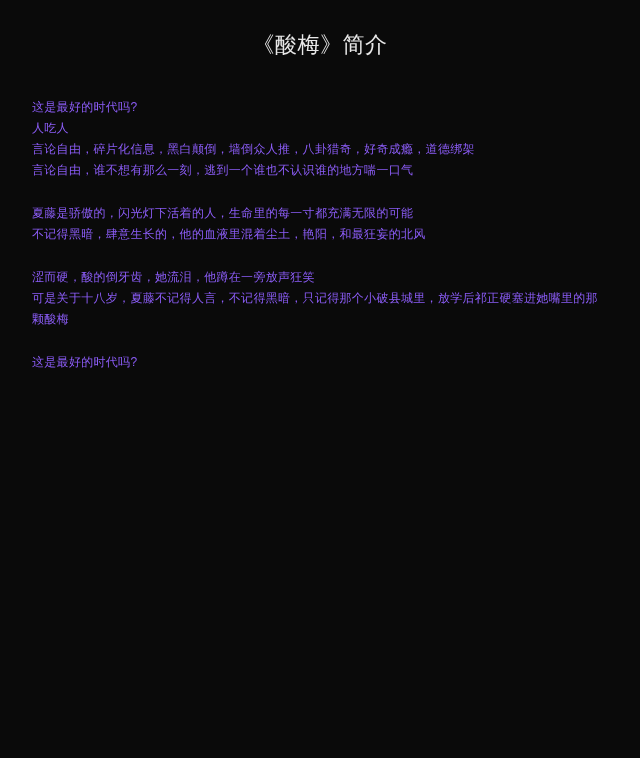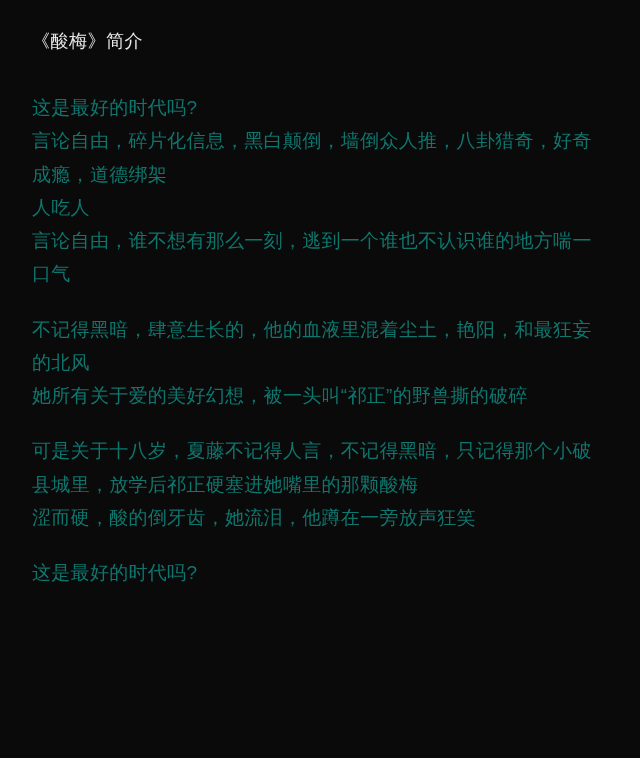--- a/index.html
+++ b/index.html
@@ -16,29 +16,30 @@
   .page {
     position: relative;
     width: 640px;
     height: 758px;
     background: #0a0a0a;
     box-sizing: border-box;
     padding: 28px 32px 0 32px;
   }
   .title {
     color: #e8e8e8;
-    font-size: 18px;
+    font-size: 22px;
     line-height: 1.5;
     letter-spacing: 0.5px;
     margin: 0 0 36px 0;
     font-weight: normal;
+    text-align: center;
   }
   .body-text {
-    color: #0f766e;
-    font-size: 19px;
+    color: #8b5cf6;
+    font-size: 12px;
     line-height: 1.75;
     letter-spacing: 0.3px;
   }
   .para {
     margin: 0 0 22px 0;
   }
   .para:last-child {
     margin-bottom: 0;
   }
   .line {
@@ -50,33 +51,33 @@
 </head>
 <body>
 
 <div class="page">
   <h1 class="title">《酸梅》简介</h1>
 
   <div class="body-text">
 
     <div class="para">
       <span class="line">这是最好的时代吗?</span>
+      <span class="line">人吃人</span>
       <span class="line">言论自由，碎片化信息，黑白颠倒，墙倒众人推，八卦猎奇，好奇成瘾，道德绑架</span>
-      <span class="line">人吃人</span>
       <span class="line">言论自由，谁不想有那么一刻，逃到一个谁也不认识谁的地方喘一口气</span>
     </div>
 
     <div class="para">
+      <span class="line">夏藤是骄傲的，闪光灯下活着的人，生命里的每一寸都充满无限的可能</span>
       <span class="line">不记得黑暗，肆意生长的，他的血液里混着尘土，艳阳，和最狂妄的北风</span>
-      <span class="line">她所有关于爱的美好幻想，被一头叫“祁正”的野兽撕的破碎</span>
     </div>
 
     <div class="para">
+      <span class="line">涩而硬，酸的倒牙齿，她流泪，他蹲在一旁放声狂笑</span>
       <span class="line">可是关于十八岁，夏藤不记得人言，不记得黑暗，只记得那个小破县城里，放学后祁正硬塞进她嘴里的那颗酸梅</span>
-      <span class="line">涩而硬，酸的倒牙齿，她流泪，他蹲在一旁放声狂笑</span>
     </div>
 
     <div class="para">
       <span class="line">这是最好的时代吗?</span>
     </div>
 
   </div>
 </div>
 
 </body></html>

